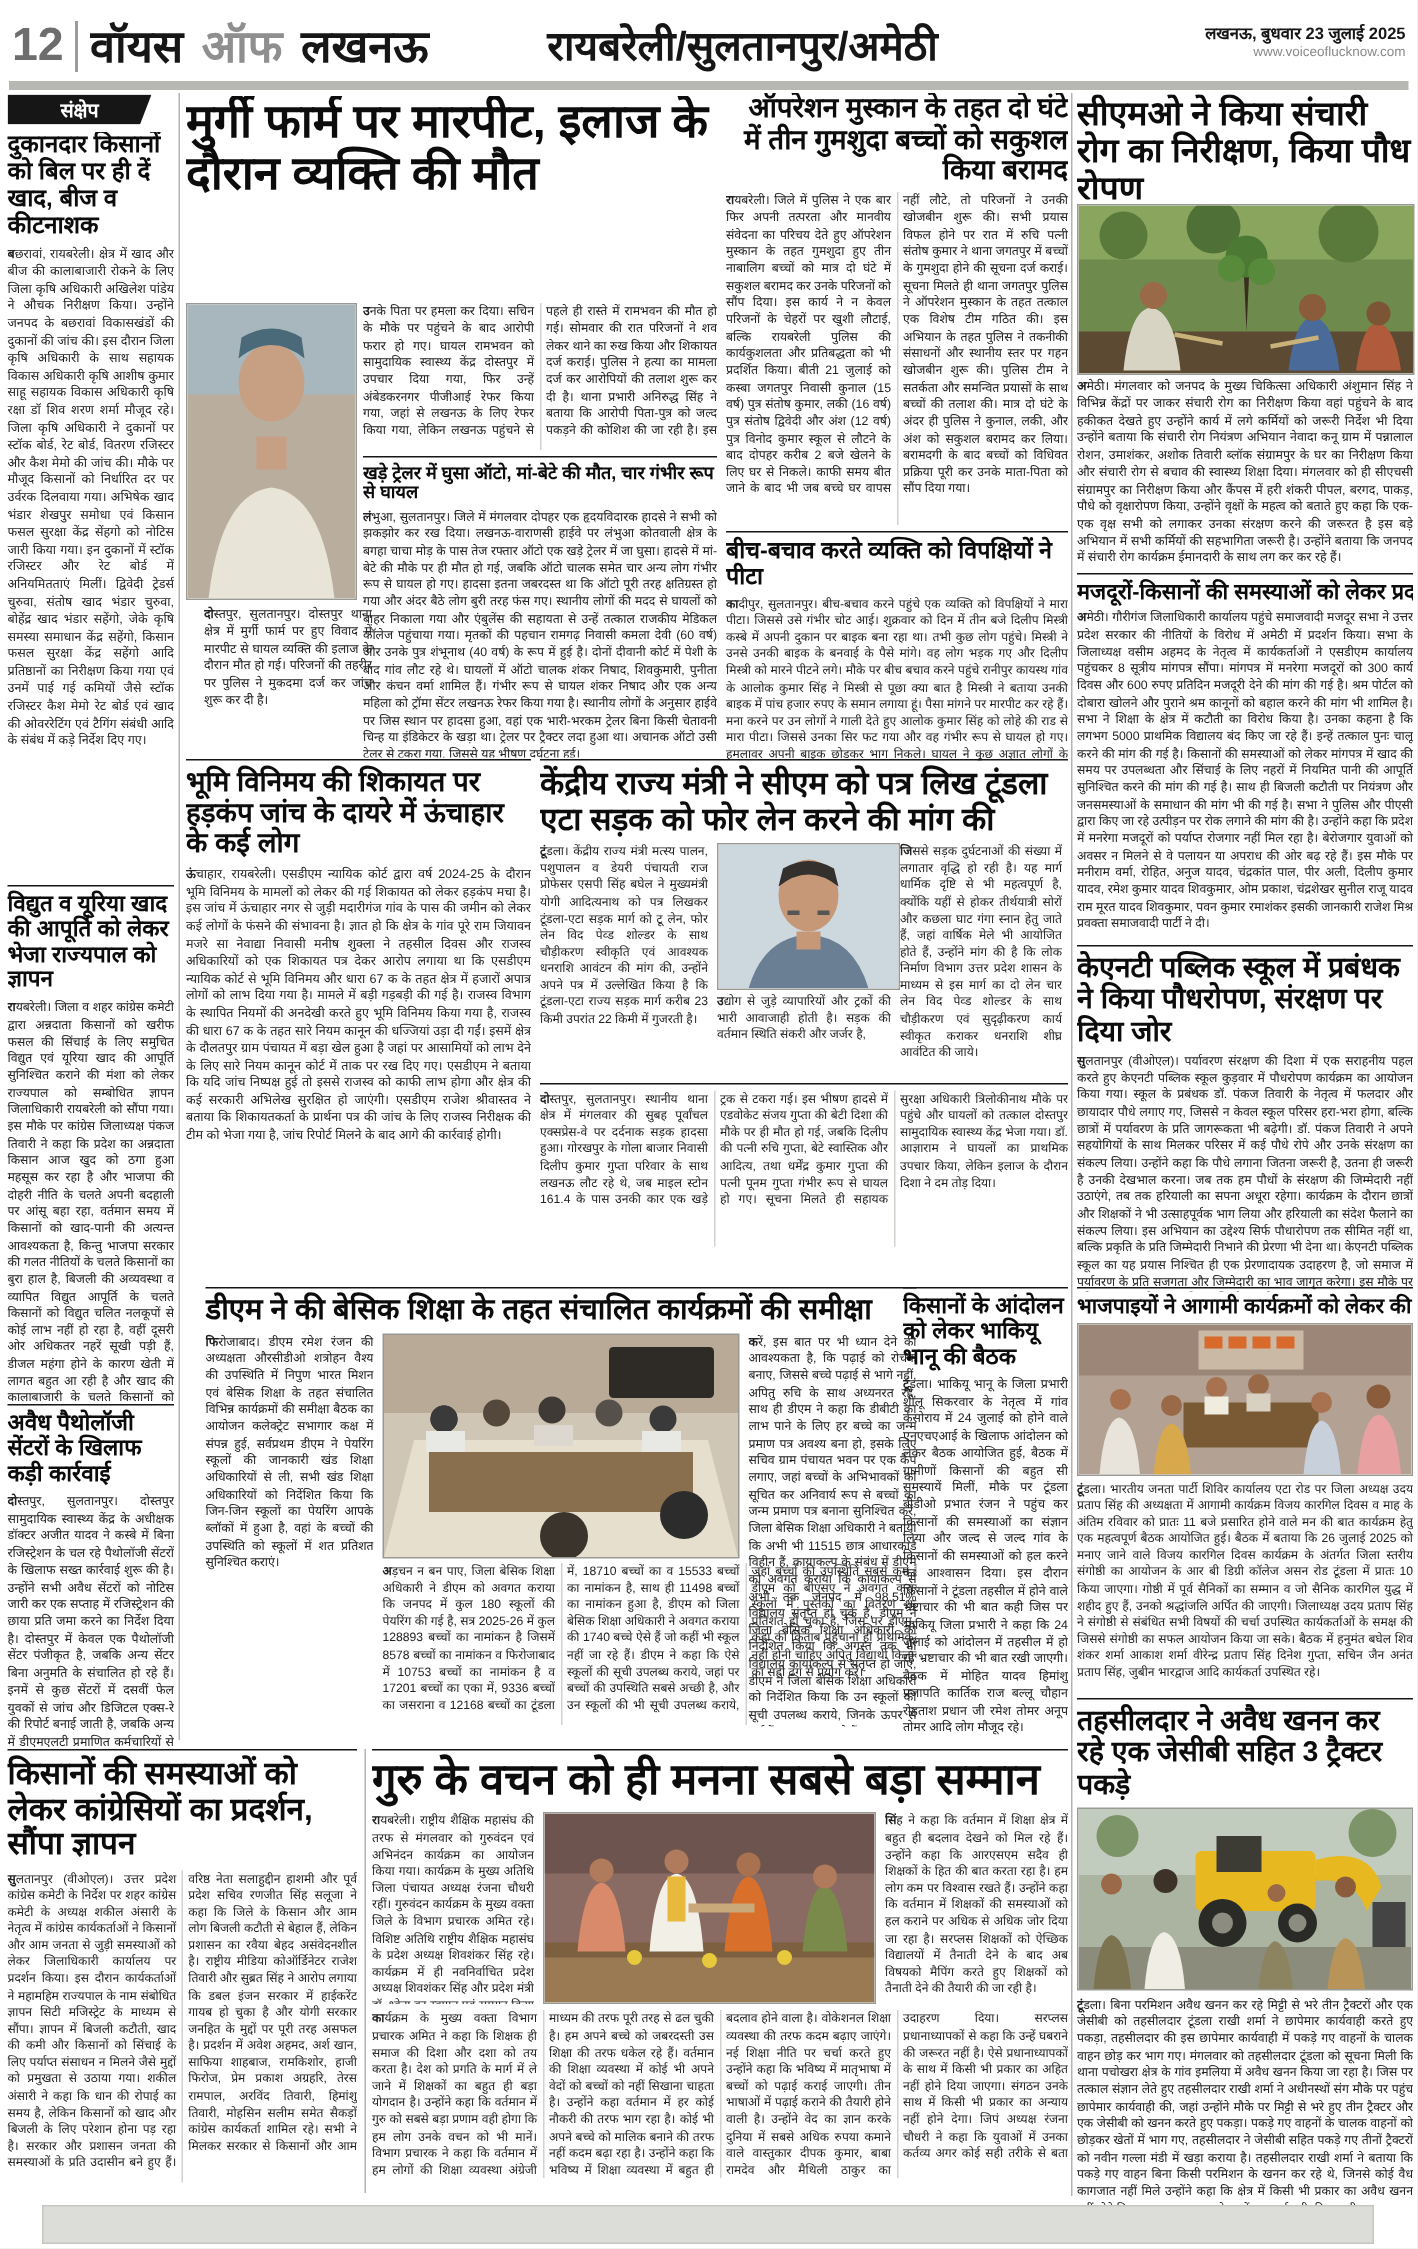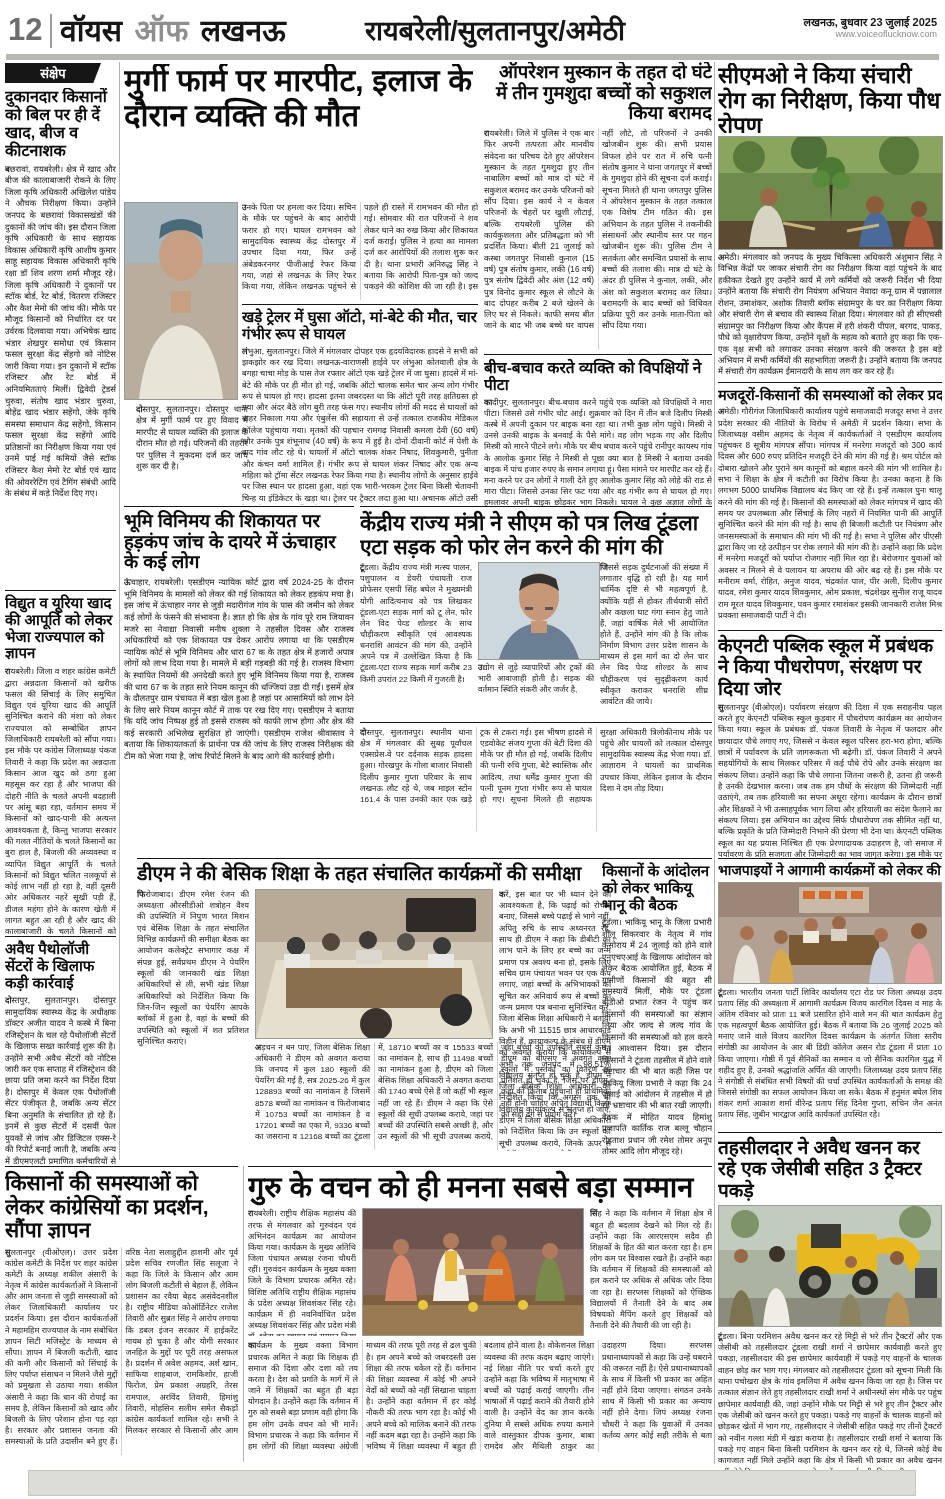--- a/index.html
+++ b/index.html
@@ -86,21 +86,21 @@
       <path d="M14 196 q8 -70 42 -74 q34 4 42 74 z" fill="#e8e4d8"></path>
       <rect x="46" y="88" width="20" height="22" fill="#c7a083"></rect>
     </svg>
   </div>
 
   <div class="abs bd cols2" style="left:242px;top:202px;width:236px;height:98px;font-size:8.2px;">उनके पिता पर हमला कर दिया। सचिन के मौके पर पहुंचने के बाद आरोपी फरार हो गए। घायल रामभवन को सामुदायिक स्वास्थ्य केंद्र दोस्तपुर में उपचार दिया गया, फिर उन्हें अंबेडकरनगर पीजीआई रेफर किया गया, जहां से लखनऊ के लिए रेफर किया गया, लेकिन लखनऊ पहुंचने से पहले ही रास्ते में रामभवन की मौत हो गई। सोमवार की रात परिजनों ने शव लेकर थाने का रुख किया और शिकायत दर्ज कराई। पुलिस ने हत्या का मामला दर्ज कर आरोपियों की तलाश शुरू कर दी है। थाना प्रभारी अनिरुद्ध सिंह ने बताया कि आरोपी पिता-पुत्र को जल्द पकड़ने की कोशिश की जा रही है। इस घटना ने गांव में तनाव बढ़ा दिया है और अब पुलिस मामले की गहन जांच कर रही है।</div>
 
   <div class="abs bd" style="left:136px;top:404px;width:112px;height:96px;font-size:8.3px;">दोस्तपुर, सुलतानपुर। दोस्तपुर थाना क्षेत्र में मुर्गी फार्म पर हुए विवाद में मारपीट से घायल व्यक्ति की इलाज के दौरान मौत हो गई। परिजनों की तहरीर पर पुलिस ने मुकदमा दर्ज कर जांच शुरू कर दी है।</div>
 
   <div class="abs ruletop" style="left:242px;top:304px;width:236px;height:196px;">
-    <div class="hl" style="font-size:15px;margin-bottom:3px;">खड़े ट्रेलर में घुसा ऑटो, मां-बेटे की मौत, चार गंभीर रूप से घायल</div>
+    <div class="hl" style="font-size:12px;margin-bottom:3px;">खड़े ट्रेलर में घुसा ऑटो, मां-बेटे की मौत, चार गंभीर रूप से घायल</div>
     <div class="bd" style="font-size:8.2px;">लंभुआ, सुलतानपुर। जिले में मंगलवार दोपहर एक हृदयविदारक हादसे ने सभी को झकझोर कर रख दिया। लखनऊ-वाराणसी हाईवे पर लंभुआ कोतवाली क्षेत्र के बगहा चाचा मोड़ के पास तेज रफ्तार ऑटो एक खड़े ट्रेलर में जा घुसा। हादसे में मां-बेटे की मौके पर ही मौत हो गई, जबकि ऑटो चालक समेत चार अन्य लोग गंभीर रूप से घायल हो गए। हादसा इतना जबरदस्त था कि ऑटो पूरी तरह क्षतिग्रस्त हो गया और अंदर बैठे लोग बुरी तरह फंस गए। स्थानीय लोगों की मदद से घायलों को बाहर निकाला गया और एंबुलेंस की सहायता से उन्हें तत्काल राजकीय मेडिकल कॉलेज पहुंचाया गया। मृतकों की पहचान रामगढ़ निवासी कमला देवी (60 वर्ष) और उनके पुत्र शंभूनाथ (40 वर्ष) के रूप में हुई है। दोनों दीवानी कोर्ट में पेशी के बाद गांव लौट रहे थे। घायलों में ऑटो चालक शंकर निषाद, शिवकुमारी, पुनीता और कंचन वर्मा शामिल हैं। गंभीर रूप से घायल शंकर निषाद और एक अन्य महिला को ट्रॉमा सेंटर लखनऊ रेफर किया गया है। स्थानीय लोगों के अनुसार हाईवे पर जिस स्थान पर हादसा हुआ, वहां एक भारी-भरकम ट्रेलर बिना किसी चेतावनी चिन्ह या इंडिकेटर के खड़ा था। ट्रेलर पर ट्रैक्टर लदा हुआ था। अचानक ऑटो उसी ट्रेलर से टकरा गया, जिससे यह भीषण दुर्घटना हुई।</div>
   </div>
 
   <div class="abs" style="left:484px;top:62px;width:228px;height:288px;">
     <div class="hl" style="font-size:18.5px;margin-bottom:4px;text-align:right;">ऑपरेशन मुस्कान के तहत दो घंटे में तीन गुमशुदा बच्चों को सकुशल किया बरामद</div>
     <div class="bd cols2" style="height:232px;font-size:8.2px;">रायबरेली। जिले में पुलिस ने एक बार फिर अपनी तत्परता और मानवीय संवेदना का परिचय देते हुए ऑपरेशन मुस्कान के तहत गुमशुदा हुए तीन नाबालिग बच्चों को मात्र दो घंटे में सकुशल बरामद कर उनके परिजनों को सौंप दिया। इस कार्य ने न केवल परिजनों के चेहरों पर खुशी लौटाई, बल्कि रायबरेली पुलिस की कार्यकुशलता और प्रतिबद्धता को भी प्रदर्शित किया। बीती 21 जुलाई को कस्बा जगतपुर निवासी कुनाल (15 वर्ष) पुत्र संतोष कुमार, लकी (16 वर्ष) पुत्र संतोष द्विवेदी और अंश (12 वर्ष) पुत्र विनोद कुमार स्कूल से लौटने के बाद दोपहर करीब 2 बजे खेलने के लिए घर से निकले। काफी समय बीत जाने के बाद भी जब बच्चे घर वापस नहीं लौटे, तो परिजनों ने उनकी खोजबीन शुरू की। सभी प्रयास विफल होने पर रात में रुचि पत्नी संतोष कुमार ने थाना जगतपुर में बच्चों के गुमशुदा होने की सूचना दर्ज कराई। सूचना मिलते ही थाना जगतपुर पुलिस ने ऑपरेशन मुस्कान के तहत तत्काल एक विशेष टीम गठित की। इस अभियान के तहत पुलिस ने तकनीकी संसाधनों और स्थानीय स्तर पर गहन खोजबीन शुरू की। पुलिस टीम ने सतर्कता और समन्वित प्रयासों के साथ बच्चों की तलाश की। मात्र दो घंटे के अंदर ही पुलिस ने कुनाल, लकी, और अंश को सकुशल बरामद कर लिया। बरामदगी के बाद बच्चों को विधिवत प्रक्रिया पूरी कर उनके माता-पिता को सौंप दिया गया।</div>
   </div>
 
   <div class="abs ruletop" style="left:484px;top:354px;width:228px;height:148px;">
     <div class="hl" style="font-size:15.5px;margin-bottom:3px;">बीच-बचाव करते व्यक्ति को विपक्षियों ने पीटा</div>

